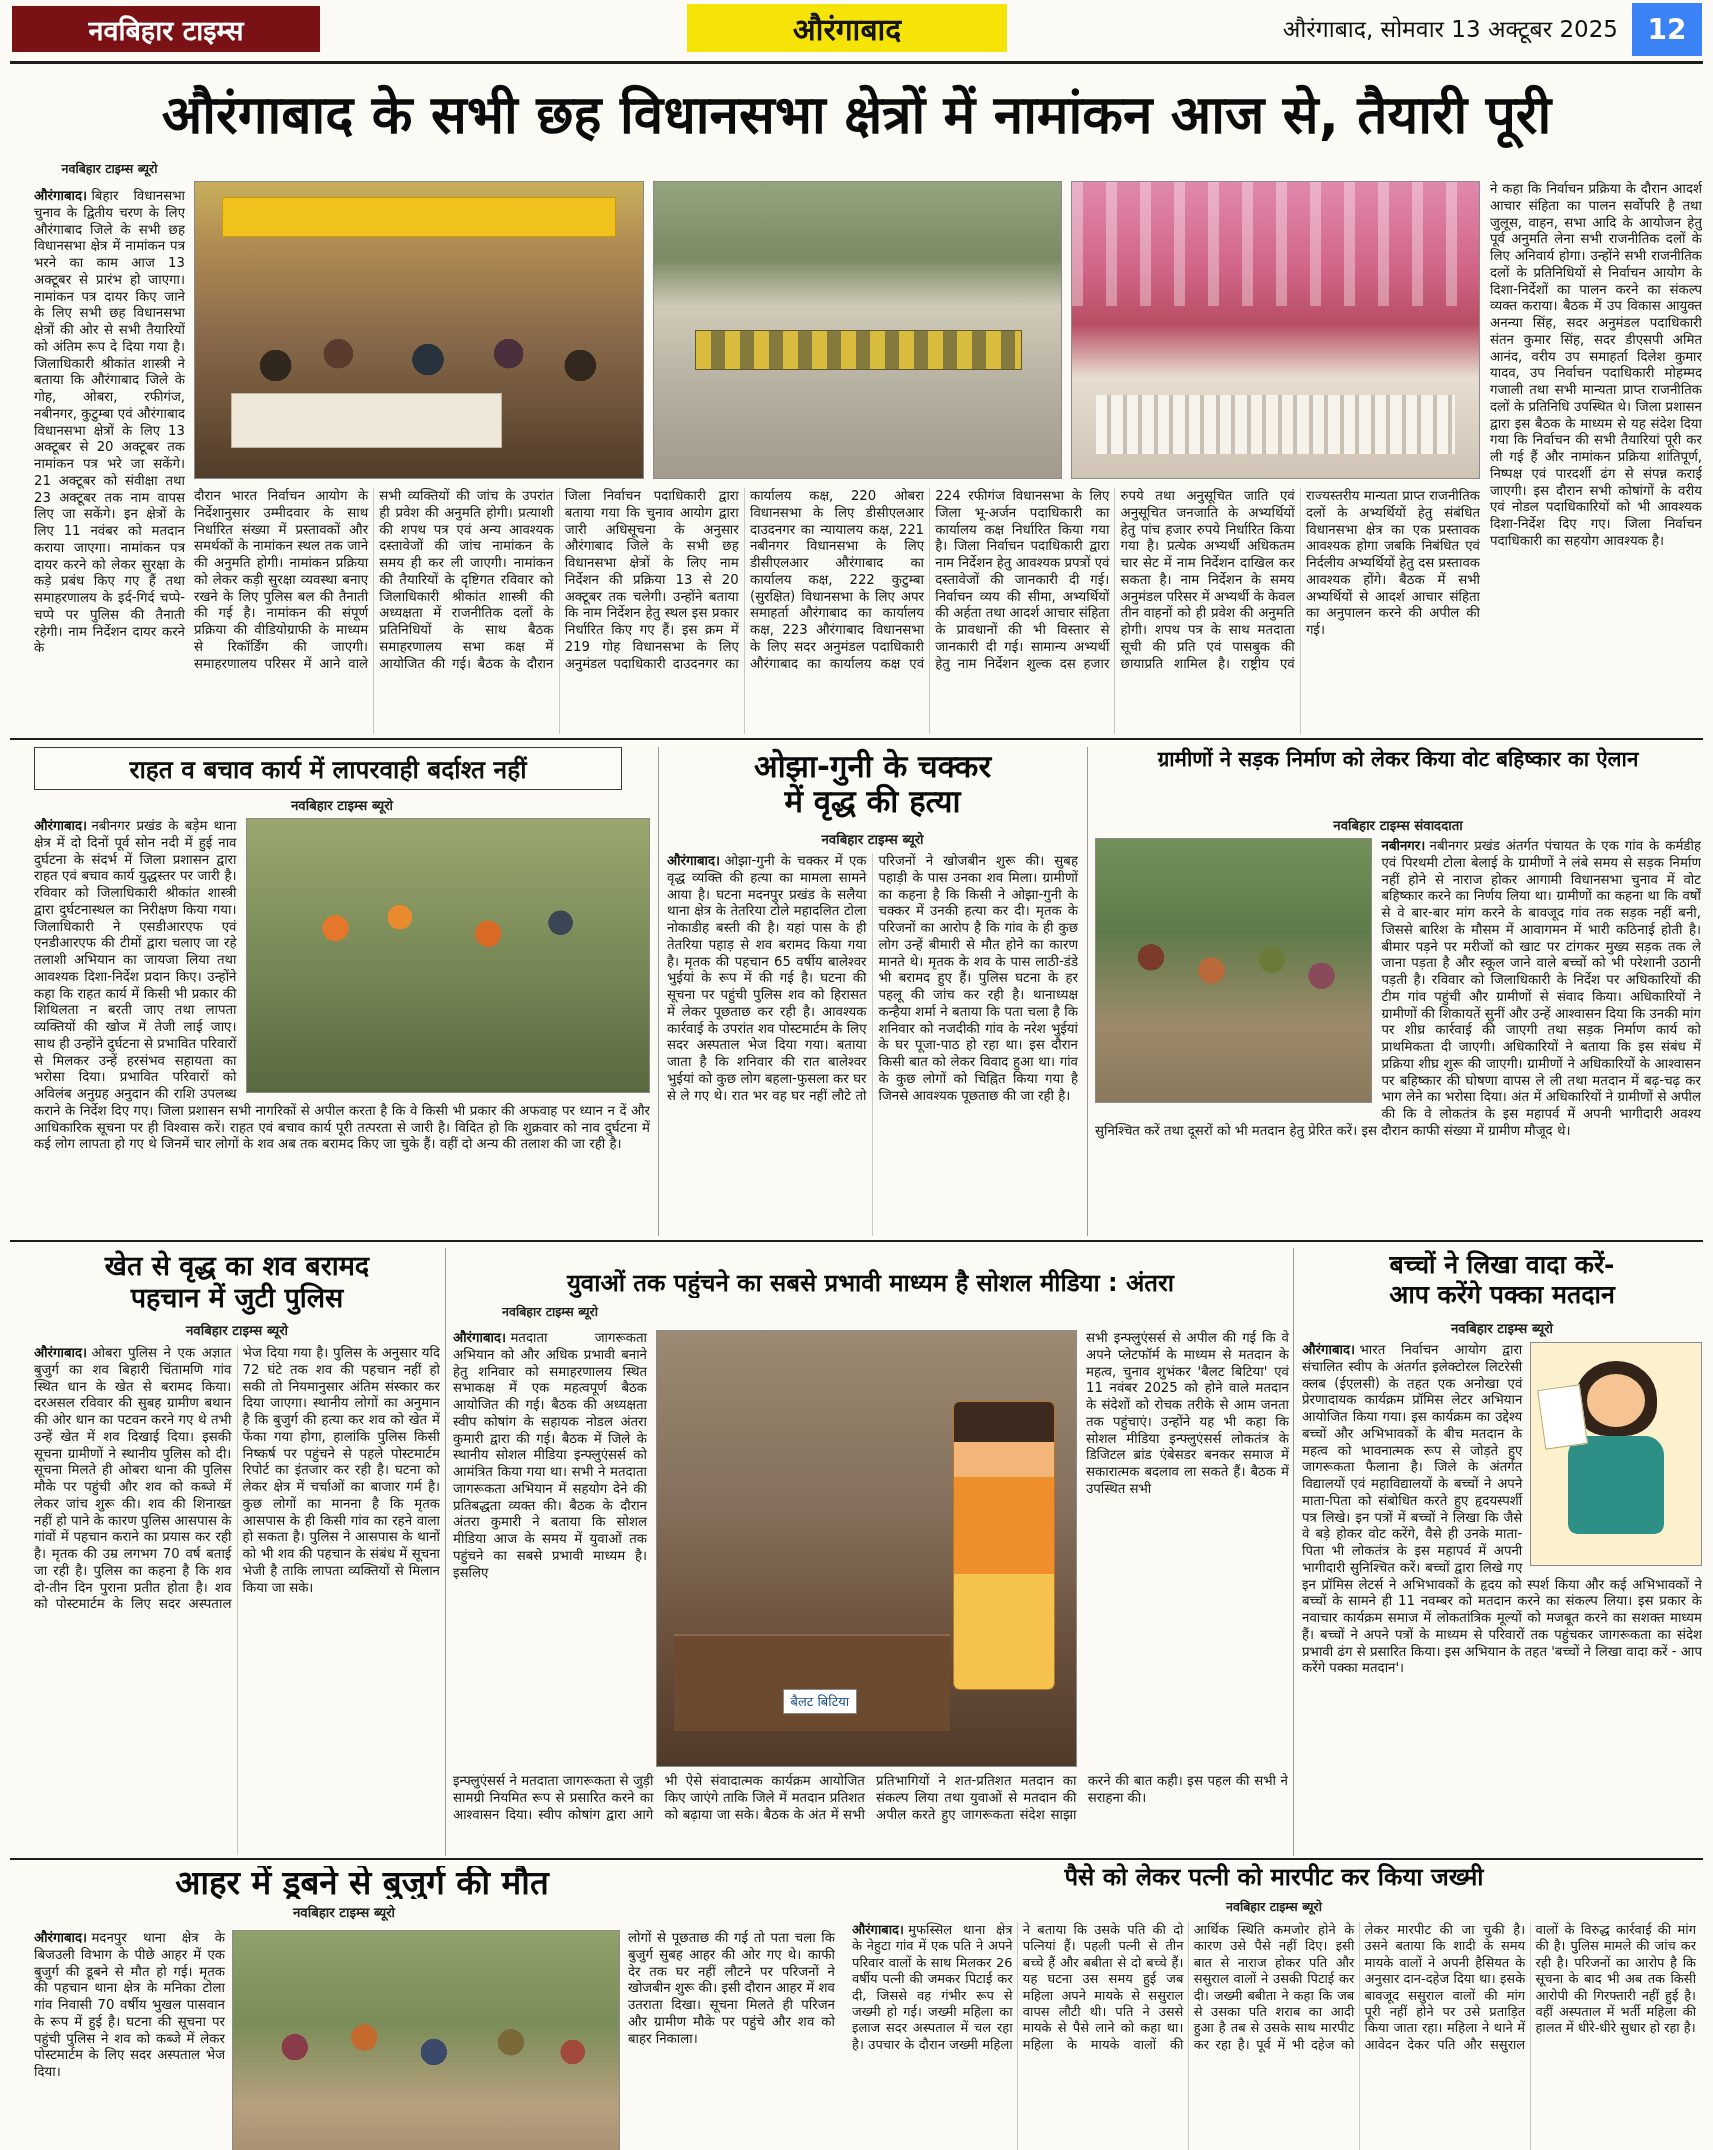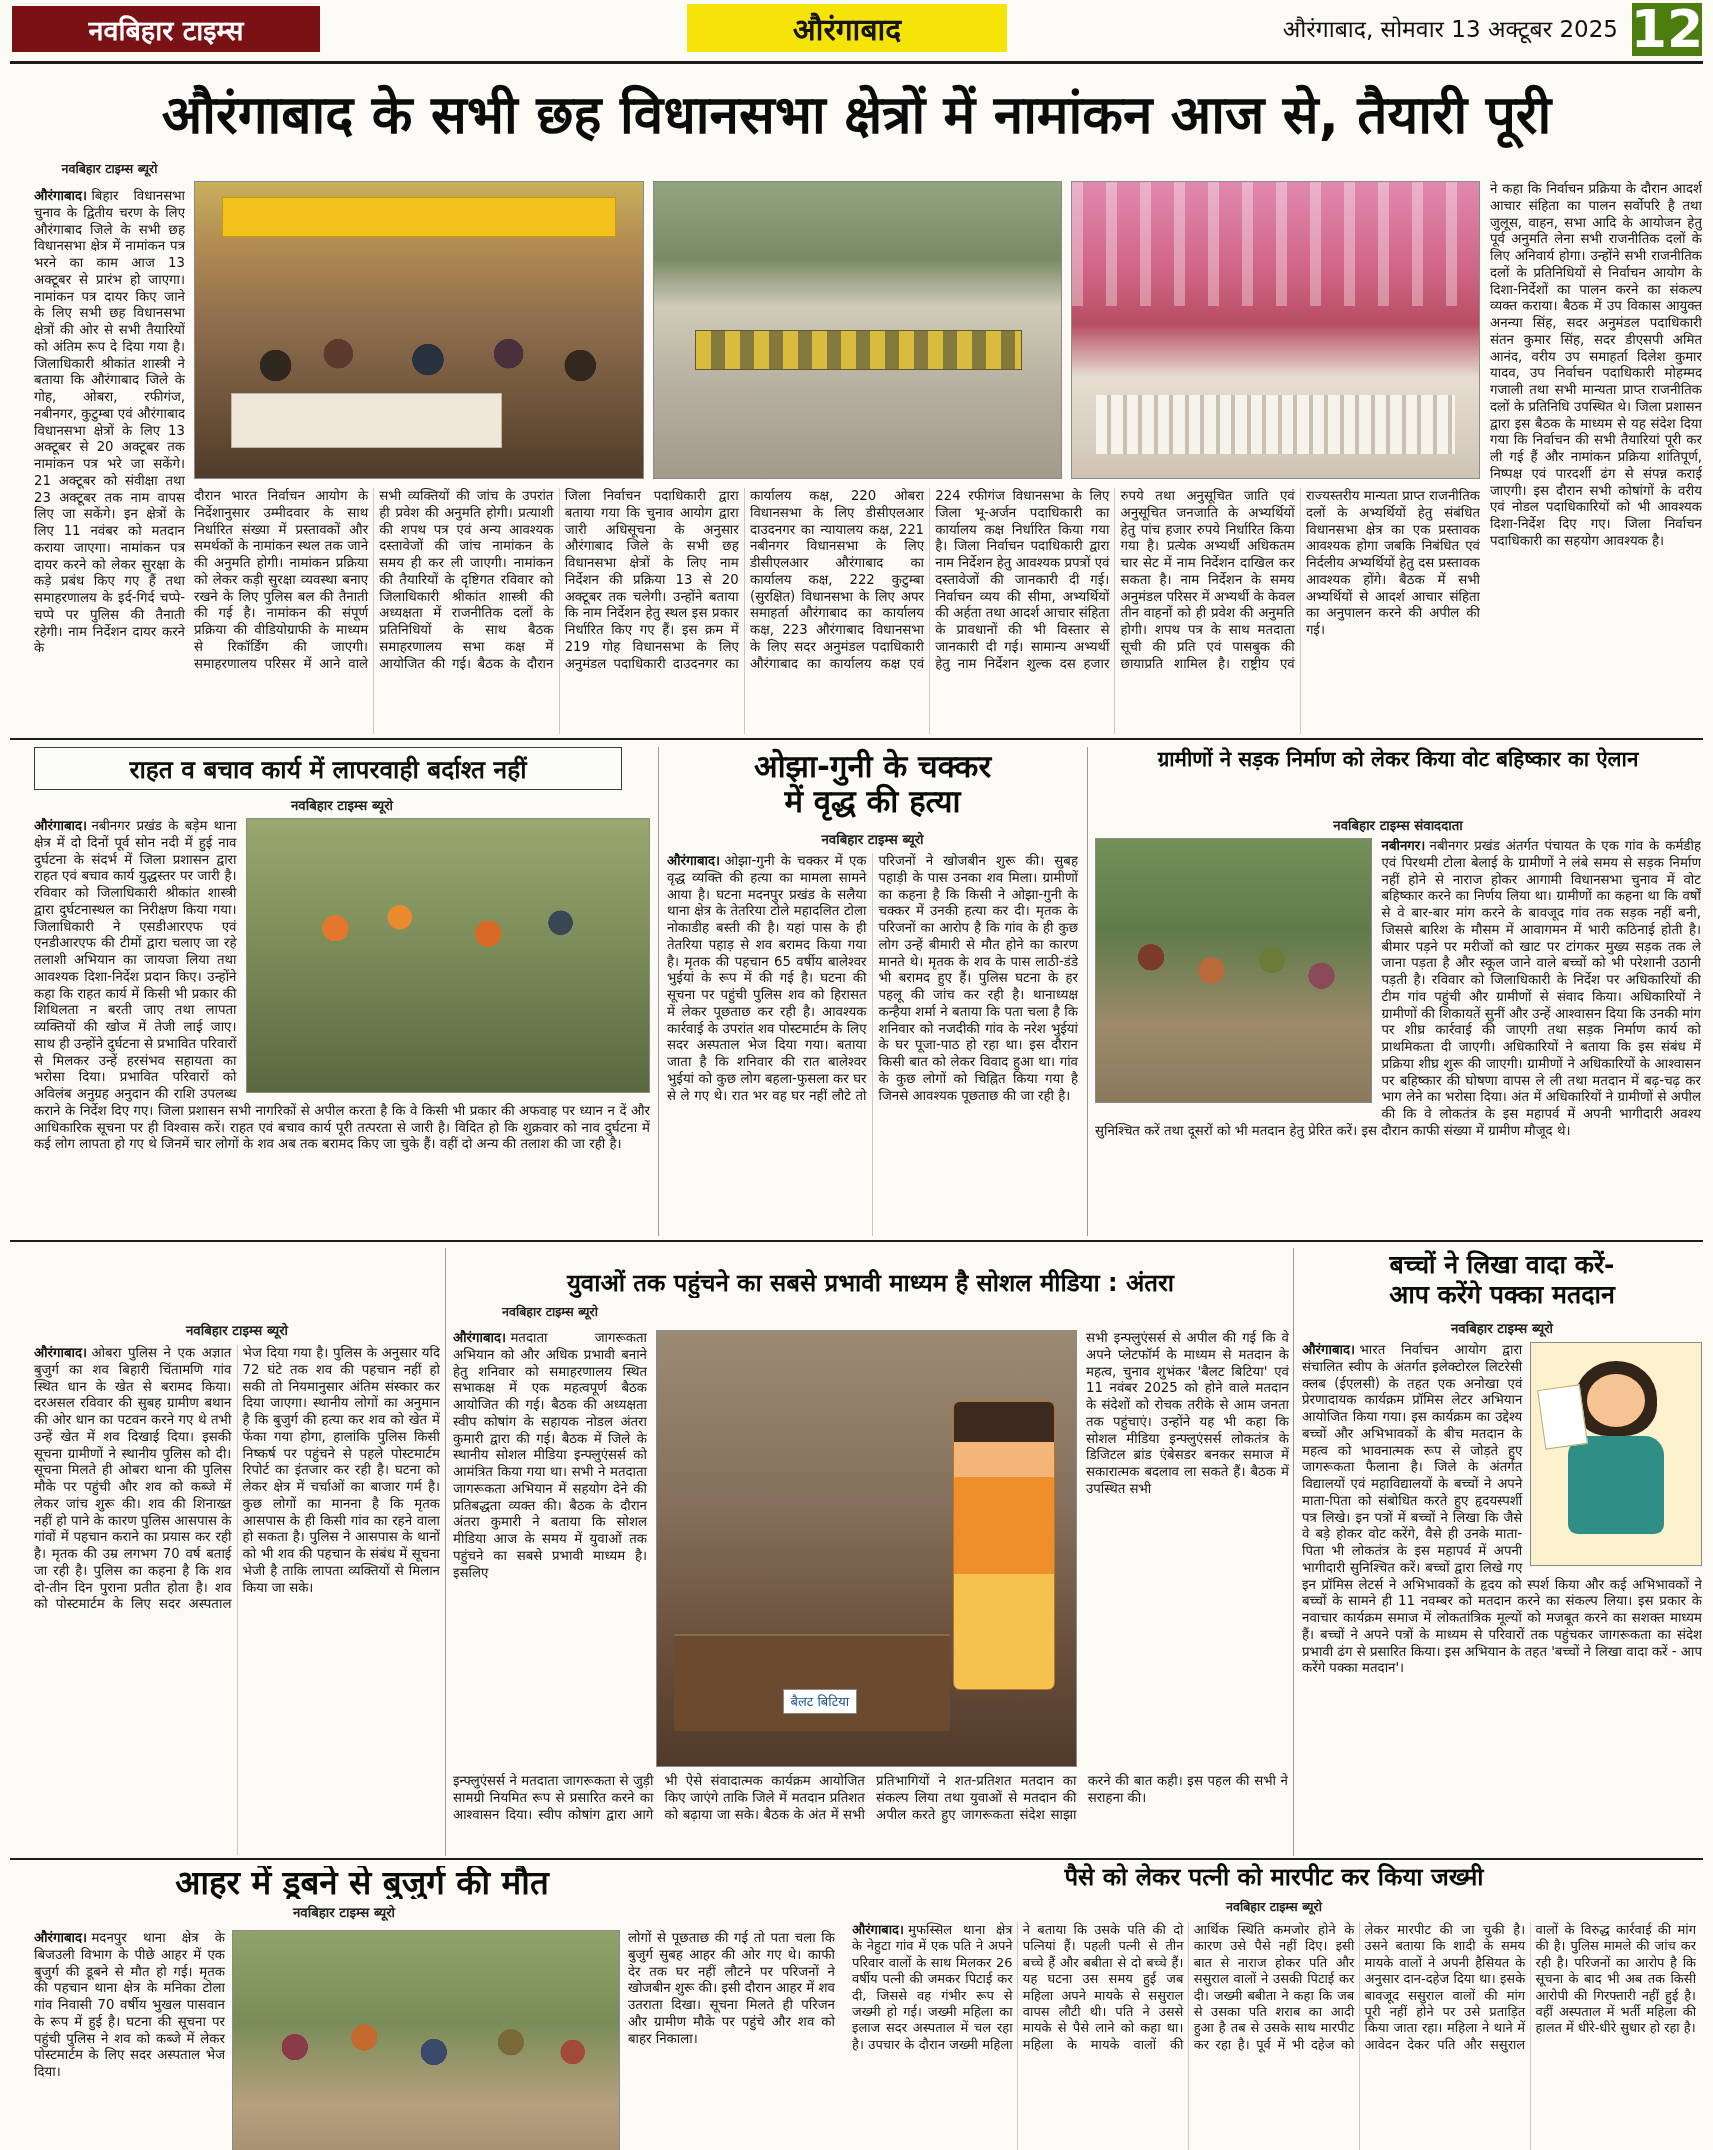--- a/index.html
+++ b/index.html
@@ -13,21 +13,21 @@
   .body-text{font-size:13.3px;line-height:1.26;text-align:justify;color:#151515;overflow:hidden;}
   .city{font-weight:bold;margin-right:4.3px;}
   .photo{position:absolute;border:1.3px solid #8a8a8a;overflow:hidden;box-sizing:border-box;}
   .photo-f{border:1.3px solid #8a8a8a;overflow:hidden;box-sizing:border-box;position:relative;}
   .phchild{position:absolute;}
 
   
   .mast-box{background:#7a1215;color:#fff;display:flex;align-items:center;justify-content:center;font-size:27px;font-weight:800;}
   .edition-box{background:#f6e409;color:#151515;display:flex;align-items:center;justify-content:center;font-size:30px;font-weight:800;}
   .dateline{font-size:23px;font-weight:400;text-align:right;line-height:37px;}
-  .pagenum{background:#4d7c0f;color:#fff;display:flex;align-items:center;justify-content:center;font-size:52px;font-weight:800;}
+  .pagenum{background:#3b82f6;color:#fff;display:flex;align-items:center;justify-content:center;font-size:28px;font-weight:800;}
 
   
   .boxed-head{border:1.7px solid #3a3a3a;display:flex;align-items:center;justify-content:center;font-weight:800;background:#fdfdf8;}
 
   
   .ph-meeting{background:
     radial-gradient(circle at 18% 62%, #30281f 0 15.5px, rgba(0,0,0,0) 16px),
     radial-gradient(circle at 32% 58%, #5c3b2e 0 14.6px, rgba(0,0,0,0) 15px),
     radial-gradient(circle at 52% 60%, #27323c 0 15.5px, rgba(0,0,0,0) 16px),
     radial-gradient(circle at 70% 58%, #4a2f3c 0 14.6px, rgba(0,0,0,0) 15px),
@@ -127,20 +127,24 @@
   <div class="abs vrule" style="left:1087px;top:747px;width:1.3px;height:489px;"></div>
 
   <div class="abs headline nowrap" style="left:1095px;top:747px;width:606px;font-size:20.6px;line-height:25px;">ग्रामीणों ने सड़क निर्माण को लेकर किया वोट बहिष्कार का ऐलान</div>
   <div class="abs byline" style="left:1095px;top:816px;width:606px;">नवबिहार टाइम्स संवाददाता</div>
   <div class="abs body-text" style="left:1095px;top:838px;width:606px;height:398px;">
     <div class="photo-f ph-villagers" style="float:left;width:277px;height:265px;margin:0 9.5px 6px 0;"></div>
     <span class="city">नबीनगर।</span><span>नबीनगर प्रखंड अंतर्गत पंचायत के एक गांव के कर्मडीह एवं पिरथमी टोला बेलाई के ग्रामीणों ने लंबे समय से सड़क निर्माण नहीं होने से नाराज होकर आगामी विधानसभा चुनाव में वोट बहिष्कार करने का निर्णय लिया था। ग्रामीणों का कहना था कि वर्षों से वे बार-बार मांग करने के बावजूद गांव तक सड़क नहीं बनी, जिससे बारिश के मौसम में आवागमन में भारी कठिनाई होती है। बीमार पड़ने पर मरीजों को खाट पर टांगकर मुख्य सड़क तक ले जाना पड़ता है और स्कूल जाने वाले बच्चों को भी परेशानी उठानी पड़ती है। रविवार को जिलाधिकारी के निर्देश पर अधिकारियों की टीम गांव पहुंची और ग्रामीणों से संवाद किया। अधिकारियों ने ग्रामीणों की शिकायतें सुनीं और उन्हें आश्वासन दिया कि उनकी मांग पर शीघ्र कार्रवाई की जाएगी तथा सड़क निर्माण कार्य को प्राथमिकता दी जाएगी। अधिकारियों ने बताया कि इस संबंध में प्रक्रिया शीघ्र शुरू की जाएगी। ग्रामीणों ने अधिकारियों के आश्वासन पर बहिष्कार की घोषणा वापस ले ली तथा मतदान में बढ़-चढ़ कर भाग लेने का भरोसा दिया। अंत में अधिकारियों ने ग्रामीणों से अपील की कि वे लोकतंत्र के इस महापर्व में अपनी भागीदारी अवश्य सुनिश्चित करें तथा दूसरों को भी मतदान हेतु प्रेरित करें। इस दौरान काफी संख्या में ग्रामीण मौजूद थे।</span>
   </div>
   <div class="abs rule" style="left:10.3px;top:1240px;width:1693px;height:1.7px;"></div>
 
+  <div class="abs headline" style="left:34px;top:1250px;width:406px;font-size:27px;line-height:1.18;">
+    <div>खेत से वृद्ध का शव बरामद</div>
+    <div>पहचान में जुटी पुलिस</div>
+  </div>
   <div class="abs byline" style="left:34px;top:1321px;width:406px;">नवबिहार टाइम्स ब्यूरो</div>
   <div class="abs body-text" style="left:34px;top:1345px;width:406px;height:510px;column-count:2;column-gap:11.2px;column-rule:0.4px solid #c9c9c2;">
     <span class="city">औरंगाबाद।</span><span>ओबरा पुलिस ने एक अज्ञात बुजुर्ग का शव बिहारी चिंतामणि गांव स्थित धान के खेत से बरामद किया। दरअसल रविवार की सुबह ग्रामीण बथान की ओर धान का पटवन करने गए थे तभी उन्हें खेत में शव दिखाई दिया। इसकी सूचना ग्रामीणों ने स्थानीय पुलिस को दी। सूचना मिलते ही ओबरा थाना की पुलिस मौके पर पहुंची और शव को कब्जे में लेकर जांच शुरू की। शव की शिनाख्त नहीं हो पाने के कारण पुलिस आसपास के गांवों में पहचान कराने का प्रयास कर रही है। मृतक की उम्र लगभग 70 वर्ष बताई जा रही है। पुलिस का कहना है कि शव दो-तीन दिन पुराना प्रतीत होता है। शव को पोस्टमार्टम के लिए सदर अस्पताल भेज दिया गया है। पुलिस के अनुसार यदि 72 घंटे तक शव की पहचान नहीं हो सकी तो नियमानुसार अंतिम संस्कार कर दिया जाएगा। स्थानीय लोगों का अनुमान है कि बुजुर्ग की हत्या कर शव को खेत में फेंका गया होगा, हालांकि पुलिस किसी निष्कर्ष पर पहुंचने से पहले पोस्टमार्टम रिपोर्ट का इंतजार कर रही है। घटना को लेकर क्षेत्र में चर्चाओं का बाजार गर्म है। कुछ लोगों का मानना है कि मृतक आसपास के ही किसी गांव का रहने वाला हो सकता है। पुलिस ने आसपास के थानों को भी शव की पहचान के संबंध में सूचना भेजी है ताकि लापता व्यक्तियों से मिलान किया जा सके।</span>
   </div>
   <div class="abs vrule" style="left:445px;top:1248px;width:1.3px;height:608px;"></div>
 
   <div class="abs headline nowrap" style="left:453px;top:1269px;width:835px;font-size:24px;line-height:29px;">युवाओं तक पहुंचने का सबसे प्रभावी माध्यम है सोशल मीडिया : अंतरा</div>
   <div class="abs byline" style="left:453px;top:1303px;width:194px;font-size:12.5px;">नवबिहार टाइम्स ब्यूरो</div>
   <div class="abs body-text" style="left:453px;top:1330px;width:194px;height:437px;">
     <span class="city">औरंगाबाद।</span><span>मतदाता जागरूकता अभियान को और अधिक प्रभावी बनाने हेतु शनिवार को समाहरणालय स्थित सभाकक्ष में एक महत्वपूर्ण बैठक आयोजित की गई। बैठक की अध्यक्षता स्वीप कोषांग के सहायक नोडल अंतरा कुमारी द्वारा की गई। बैठक में जिले के स्थानीय सोशल मीडिया इन्फ्लुएंसर्स को आमंत्रित किया गया था। सभी ने मतदाता जागरूकता अभियान में सहयोग देने की प्रतिबद्धता व्यक्त की। बैठक के दौरान अंतरा कुमारी ने बताया कि सोशल मीडिया आज के समय में युवाओं तक पहुंचने का सबसे प्रभावी माध्यम है। इसलिए</span>

